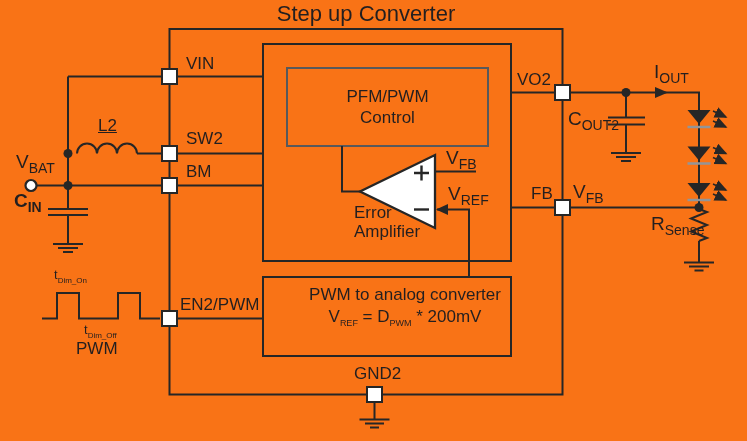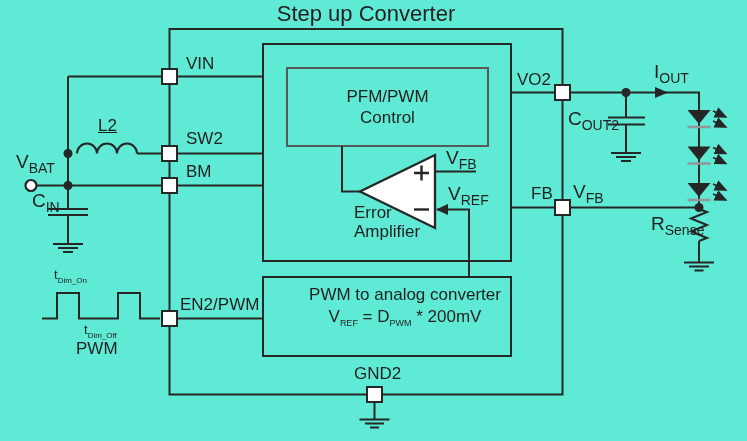--- a/index.html
+++ b/index.html
@@ -1,16 +1,16 @@
 <!DOCTYPE html>
 <html><head>
 <meta charset="utf-8">
 <style>
   html,body { margin:0; padding:0; background:#fff; }
-  .stage { position:relative; width:747px; height:441px; background:#5eead4; overflow:hidden;
+  .stage { position:relative; width:747px; height:441px; background:#f97316; overflow:hidden;
            font-family:"Liberation Sans", sans-serif; color:#231f20; }
   svg { position:absolute; left:0; top:0; }
   .lbl { position:absolute; font-size:17px; line-height:1.1; white-space:nowrap; color:#231f20; }
   .big  { font-size:19px; }
   .tsm  { font-size:13px; }
   .title { font-size:22px; text-align:center; }
   sub.s1 { font-size:14px; line-height:0; }
   sub.s2 { font-size:8px;  line-height:0;margin-top:38px; }
   sub.s3 { font-size:9px;  line-height:0; }
   .blocktxt { position:absolute; text-align:center; line-height:21px; font-size:17px; }
@@ -150,21 +150,21 @@
 
 <div class="blocktxt" style="left:263px; top:284px; width:284px; line-height:22px;">
   <div>PWM to analog converter</div>
   <div><span>V</span><sub class="s3">REF</sub><span> = D</span><sub class="s3">PWM</sub><span> * 200mV</span></div>
 </div>
 
 <div class="lbl big" style="left:446px; top:148px;"><span>V</span><sub class="s1">FB</sub></div>
 <div class="lbl big" style="left:448px; top:184px;"><span>V</span><sub class="s1">REF</sub></div>
 
 <div class="lbl big" style="left:16px; top:152px;"><span>V</span><sub class="s1">BAT</sub></div>
-<div class="lbl big" style="left:32px; top:191px;"><span>C</span><sub class="s1">IN</sub></div>
+<div class="lbl big" style="left:14px; top:191px;font-weight:bold;"><span>C</span><sub class="s1">IN</sub></div>
 <div class="lbl" style="left:98px; top:117px;text-decoration:underline;">L2</div>
 <div class="lbl big" style="left:568px; top:109px;"><span>C</span><sub class="s1">OUT2</sub></div>
 <div class="lbl big" style="left:654px; top:62px;"><span>I</span><sub class="s1">OUT</sub></div>
 <div class="lbl big" style="left:573px; top:182px;"><span>V</span><sub class="s1">FB</sub></div>
 <div class="lbl big" style="left:651px; top:214px;"><span>R</span><sub class="s1">Sense</sub></div>
 
 <div class="lbl tsm" style="left:54px; top:268px;"><span>t</span><sub class="s2">Dim_On</sub></div>
 <div class="lbl tsm" style="left:84px; top:323px;"><span>t</span><sub class="s2">Dim_Off</sub></div>
 <div class="lbl" style="left:76px; top:340px;">PWM</div>
 

